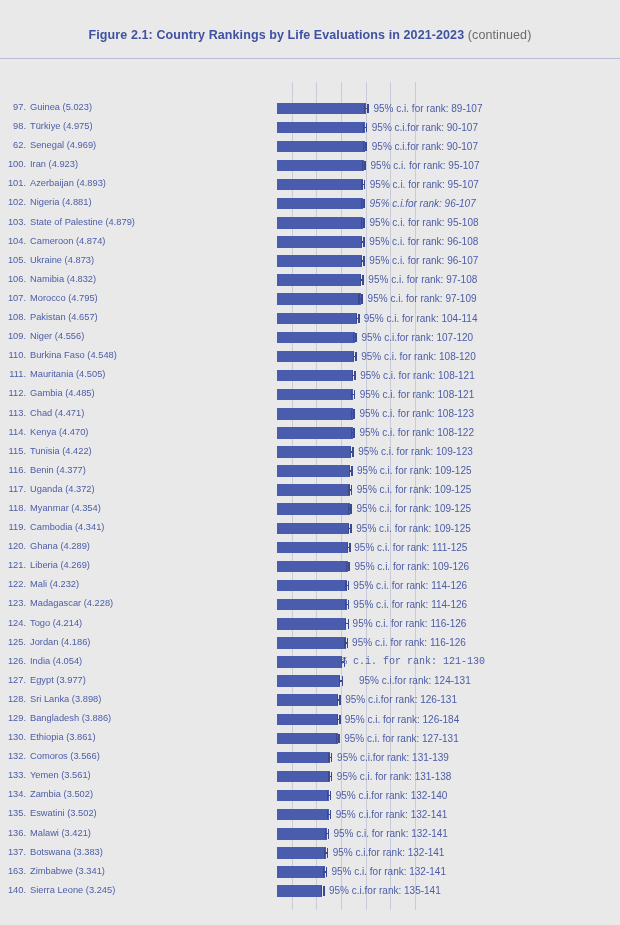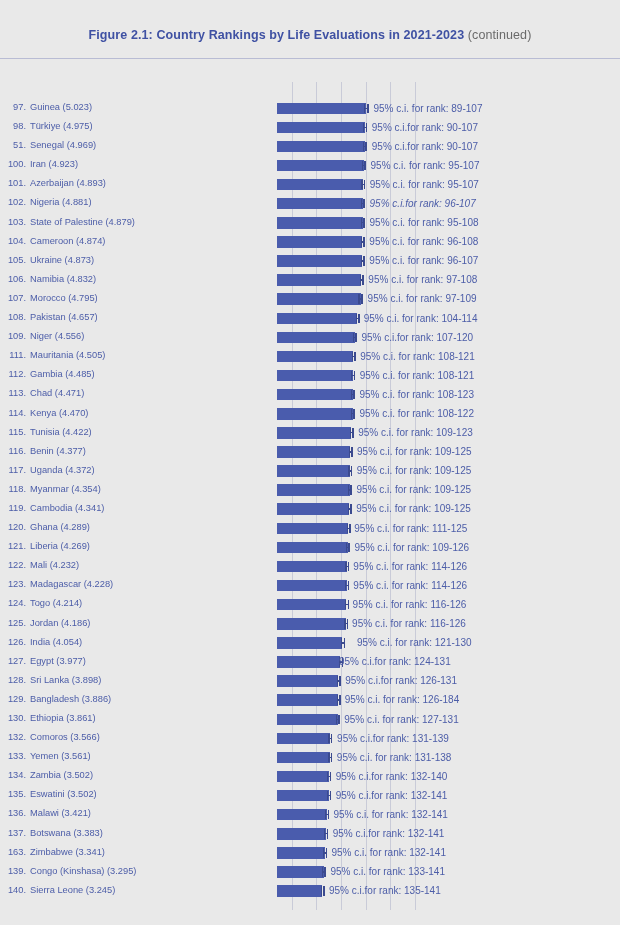--- a/index.html
+++ b/index.html
@@ -148,21 +148,21 @@
         <div class="row-label"><span class="rank">98.</span><span>Türkiye (4.975)</span></div>
         <div class="bar" style="left: 277px; width: 87.945px; background: rgb(74, 92, 173);"></div>
         <div class="whisker" style="left: 363.1px; width: 4px;">
           <div class="line"></div>
           <div class="cap left"></div>
           <div class="cap right"></div>
         </div>
         <div class="ci-text" style="left: 371.79px;">95% c.i.for rank: 90-107</div>
       </div>
       <div class="row">
-        <div class="row-label"><span class="rank">51.</span><span>Senegal (4.969)</span></div>
+        <div class="row-label"><span class="rank">62.</span><span>Senegal (4.969)</span></div>
         <div class="bar" style="left: 277px; width: 87.7974px; background: rgb(74, 92, 173);"></div>
         <div class="whisker" style="left: 362.854px; width: 4px;">
           <div class="line"></div>
           <div class="cap left"></div>
           <div class="cap right"></div>
         </div>
         <div class="ci-text" style="left: 371.79px;">95% c.i.for rank: 90-107</div>
       </div>
       <div class="row">
         <div class="row-label"><span class="rank">100.</span><span>Iran (4.923)</span></div>
@@ -258,20 +258,30 @@
         <div class="row-label"><span class="rank">109.</span><span>Niger (4.556)</span></div>
         <div class="bar" style="left: 277px; width: 77.6376px; background: rgb(74, 92, 173);"></div>
         <div class="whisker" style="left: 352.768px; width: 4px;">
           <div class="line"></div>
           <div class="cap left"></div>
           <div class="cap right"></div>
         </div>
         <div class="ci-text" style="left: 361.458px;">95% c.i.for rank: 107-120</div>
       </div>
       <div class="row">
+        <div class="row-label"><span class="rank">110.</span><span>Burkina Faso (4.548)</span></div>
+        <div class="bar" style="left: 277px; width: 77.4408px; background: rgb(74, 92, 173);"></div>
+        <div class="whisker" style="left: 352.768px; width: 4px;">
+          <div class="line"></div>
+          <div class="cap left"></div>
+          <div class="cap right"></div>
+        </div>
+        <div class="ci-text" style="left: 361.212px;">95% c.i. for rank: 108-120</div>
+      </div>
+      <div class="row">
         <div class="row-label"><span class="rank">111.</span><span>Mauritania (4.505)</span></div>
         <div class="bar" style="left: 277px; width: 76.383px; background: rgb(74, 92, 173);"></div>
         <div class="whisker" style="left: 351.538px; width: 4px;">
           <div class="line"></div>
           <div class="cap left"></div>
           <div class="cap right"></div>
         </div>
         <div class="ci-text" style="left: 360.228px;">95% c.i. for rank: 108-121</div>
       </div>
       <div class="row">
@@ -415,31 +425,31 @@
         <div class="ci-text" style="left: 352.11px;">95% c.i. for rank: 116-126</div>
       </div>
       <div class="row">
         <div class="row-label"><span class="rank">126.</span><span>India (4.054)</span></div>
         <div class="bar" style="left: 277px; width: 65.2884px; background: rgb(74, 92, 173);"></div>
         <div class="whisker" style="left: 340.96px; width: 4px;">
           <div class="line"></div>
           <div class="cap left"></div>
           <div class="cap right"></div>
         </div>
-        <div class="ci-text" style="left: 357px;">95% c.i. for rank: 121-130</div>
+        <div class="ci-text" style="left: 329px; font-family: Liberation Mono, monospace;">95% c.i. for rank: 121-130</div>
       </div>
       <div class="row">
         <div class="row-label"><span class="rank">127.</span><span>Egypt (3.977)</span></div>
         <div class="bar" style="left: 277px; width: 63.3942px; background: rgb(74, 92, 173);"></div>
         <div class="whisker" style="left: 338.992px; width: 4px;">
           <div class="line"></div>
           <div class="cap left"></div>
           <div class="cap right"></div>
         </div>
-        <div class="ci-text" style="left: 339px;">95% c.i.for rank: 124-131</div>
+        <div class="ci-text" style="left: 359px;">95% c.i.for rank: 124-131</div>
       </div>
       <div class="row">
         <div class="row-label"><span class="rank">128.</span><span>Sri Lanka (3.898)</span></div>
         <div class="bar" style="left: 277px; width: 61.4508px; background: rgb(74, 92, 173);"></div>
         <div class="whisker" style="left: 336.778px; width: 4px;">
           <div class="line"></div>
           <div class="cap left"></div>
           <div class="cap right"></div>
         </div>
         <div class="ci-text" style="left: 345.222px;">95% c.i.for rank: 126-131</div>
@@ -526,30 +536,20 @@
       </div>
       <div class="row">
         <div class="row-label"><span class="rank">163.</span><span>Zimbabwe (3.341)</span></div>
         <div class="bar" style="left: 277px; width: 47.7486px; background: rgb(74, 92, 173);"></div>
         <div class="whisker" style="left: 323.002px; width: 4px;">
           <div class="line"></div>
           <div class="cap left"></div>
           <div class="cap right"></div>
         </div>
         <div class="ci-text" style="left: 331.446px;">95% c.i. for rank: 132-141</div>
-      </div>
-      <div class="row">
-        <div class="row-label"><span class="rank">139.</span><span>Congo  (Kinshasa) (3.295)</span></div>
-        <div class="bar" style="left: 277px; width: 46.617px; background: rgb(74, 92, 173);"></div>
-        <div class="whisker" style="left: 321.772px; width: 4px;">
-          <div class="line"></div>
-          <div class="cap left"></div>
-          <div class="cap right"></div>
-        </div>
-        <div class="ci-text" style="left: 330.462px;">95% c.i. for rank: 133-141</div>
       </div>
       <div class="row">
         <div class="row-label"><span class="rank">140.</span><span>Sierra Leone (3.245)</span></div>
         <div class="bar" style="left: 277px; width: 45.387px; background: rgb(74, 92, 173);"></div>
         <div class="whisker" style="left: 320.788px; width: 4px;">
           <div class="cap left"></div>
           <div class="cap right"></div>
         </div>
         <div class="ci-text" style="left: 328.986px;">95% c.i.for rank: 135-141</div>
       </div>

